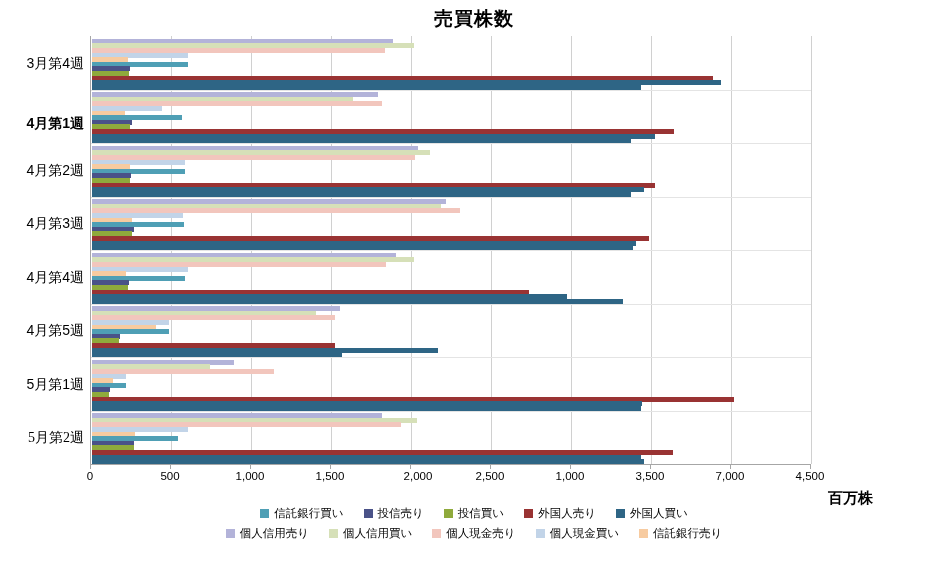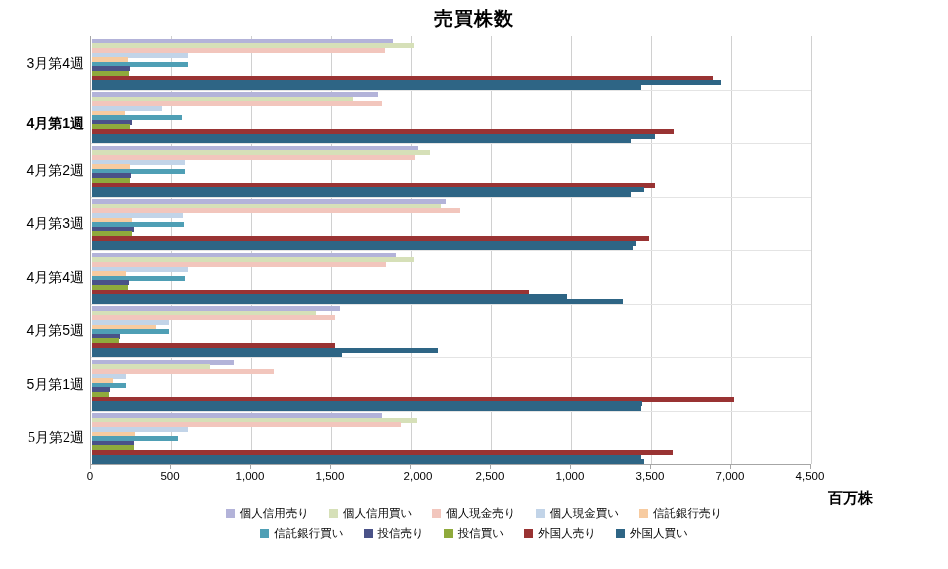--- a/index.html
+++ b/index.html
@@ -266,57 +266,57 @@
       <div class="tickmark" style="left: 730px;"></div>
       <div class="xtick" style="left: 810px;">4,500</div>
       <div class="tickmark" style="left: 810px;"></div>
     </div>
 
   <div id="xaxis-title">百万株</div>
 
   <div id="legend">
       <div class="legend-row">
         <div class="legend-item">
+          <span class="legend-swatch" style="background: rgb(79, 159, 181);"></span>
+          <span>信託銀行買い</span>
+        </div>
+        <div class="legend-item">
+          <span class="legend-swatch" style="background: rgb(74, 82, 136);"></span>
+          <span>投信売り</span>
+        </div>
+        <div class="legend-item">
+          <span class="legend-swatch" style="background: rgb(143, 170, 60);"></span>
+          <span>投信買い</span>
+        </div>
+        <div class="legend-item">
+          <span class="legend-swatch" style="background: rgb(153, 51, 51);"></span>
+          <span>外国人売り</span>
+        </div>
+        <div class="legend-item">
+          <span class="legend-swatch" style="background: rgb(46, 101, 133);"></span>
+          <span>外国人買い</span>
+        </div>
+      </div>
+      <div class="legend-row">
+        <div class="legend-item">
           <span class="legend-swatch" style="background: rgb(179, 179, 217);"></span>
           <span>個人信用売り</span>
         </div>
         <div class="legend-item">
           <span class="legend-swatch" style="background: rgb(214, 224, 184);"></span>
           <span>個人信用買い</span>
         </div>
         <div class="legend-item">
           <span class="legend-swatch" style="background: rgb(242, 198, 189);"></span>
           <span>個人現金売り</span>
         </div>
         <div class="legend-item">
           <span class="legend-swatch" style="background: rgb(194, 212, 232);"></span>
           <span>個人現金買い</span>
         </div>
         <div class="legend-item">
           <span class="legend-swatch" style="background: rgb(247, 203, 160);"></span>
           <span>信託銀行売り</span>
         </div>
       </div>
-      <div class="legend-row">
-        <div class="legend-item">
-          <span class="legend-swatch" style="background: rgb(79, 159, 181);"></span>
-          <span>信託銀行買い</span>
-        </div>
-        <div class="legend-item">
-          <span class="legend-swatch" style="background: rgb(74, 82, 136);"></span>
-          <span>投信売り</span>
-        </div>
-        <div class="legend-item">
-          <span class="legend-swatch" style="background: rgb(143, 170, 60);"></span>
-          <span>投信買い</span>
-        </div>
-        <div class="legend-item">
-          <span class="legend-swatch" style="background: rgb(153, 51, 51);"></span>
-          <span>外国人売り</span>
-        </div>
-        <div class="legend-item">
-          <span class="legend-swatch" style="background: rgb(46, 101, 133);"></span>
-          <span>外国人買い</span>
-        </div>
-      </div>
     </div>
 
 </div>
 
 </body></html>

